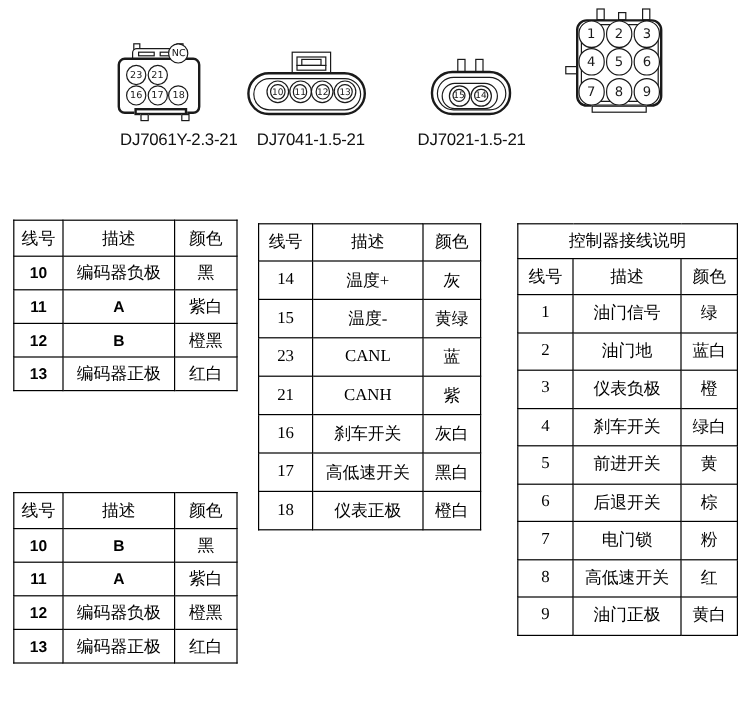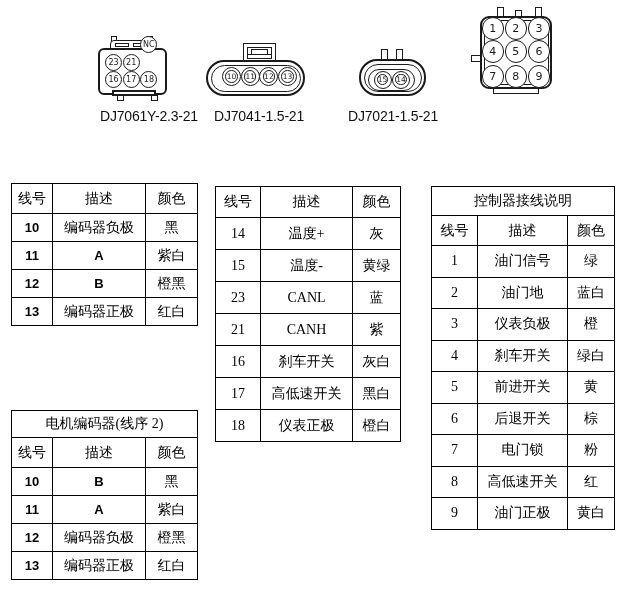--- a/index.html
+++ b/index.html
@@ -324,23 +324,20 @@
       </tbody>
     </table>
 
   <table id="tbl-encoder2" class="wiretable tbl-enc">
     <colgroup>
         <col style="width:41px">
         <col style="width:93px">
         <col style="width:52px">
       </colgroup>
   <tbody>
-        <tr class="r-title">
-          <td colspan="3">电机编码器(线序 2)</td>
-        </tr>
         <tr class="r-head">
           <td>线号</td>
           <td>描述</td>
           <td>颜色</td>
         </tr>
         <tr class="r-data">
           <td class="latin">10</td>
           <td class="latin">B</td>
           <td>黑</td>
         </tr>

